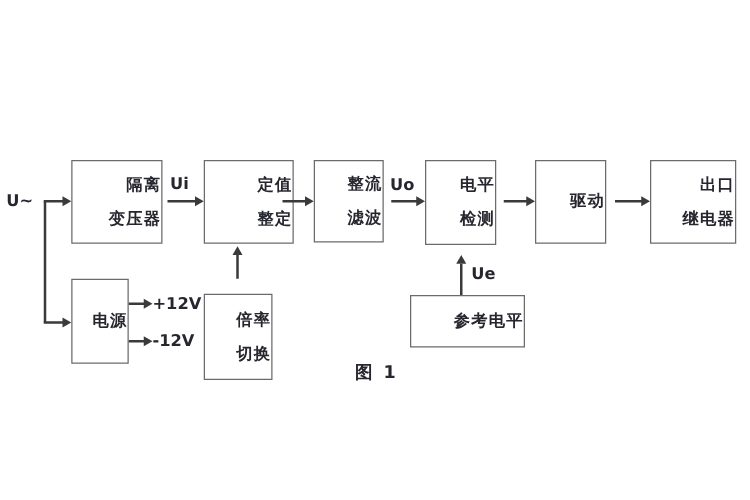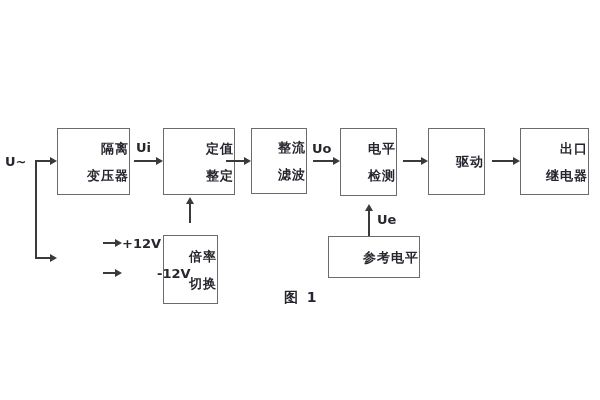--- a/index.html
+++ b/index.html
@@ -55,20 +55,23 @@
 
   <div class="box" style="left:428px; top:128px; width:57px; height:67px;">
     <span class="bl">驱动</span>
   </div>
 
   <div class="box" style="left:520px; top:128px; width:69px; height:67px;padding-left:20px;">
     <span class="bl">出口</span>
     <span class="bl">继电器</span>
   </div>
 
+  <div class="box" style="left:57px; top:223px; width:46px; height:68px;">
+    <span class="bl">电源</span>
+  </div>
 
   <div class="box" style="left:163px; top:223px; width:55px; height:69px;margin-top:12px;">
     <span class="bl">倍率</span>
     <span class="bl">切换</span>
   </div>
 
   <div class="box" style="left:328px; top:236px; width:92px; height:42px;">
     <span class="bl">参考电平</span>
   </div>
 
@@ -94,21 +97,21 @@
 
   <div class="hline" style="left:492px; top:160px; width:22px;"></div>
   <div class="arr-r" style="left:513px; top:157px;"></div>
 
   <div class="hline" style="left:103px; top:242px; width:13px;"></div>
   <div class="arr-r" style="left:115px; top:239px;"></div>
   <span class="lbl" style="left:122px; top:236px;">+12V</span>
 
   <div class="hline" style="left:103px; top:272px; width:13px;"></div>
   <div class="arr-r" style="left:115px; top:269px;"></div>
-  <span class="lbl" style="left:122px; top:266px;margin-left:35px;">-12V</span>
+  <span class="lbl" style="left:122px; top:266px;">-12V</span>
 
   <div class="vline" style="left:189px; top:204px; height:19px;"></div>
   <div class="arr-u" style="left:186px; top:197px;"></div>
 
   <div class="vline" style="left:368px; top:211px; height:25px;"></div>
   <div class="arr-u" style="left:365px; top:204px;"></div>
   <span class="lbl" style="left:377px; top:212px;">Ue</span>
 
   <span class="caption" style="left:284px; top:289px;">图 1</span>
 

